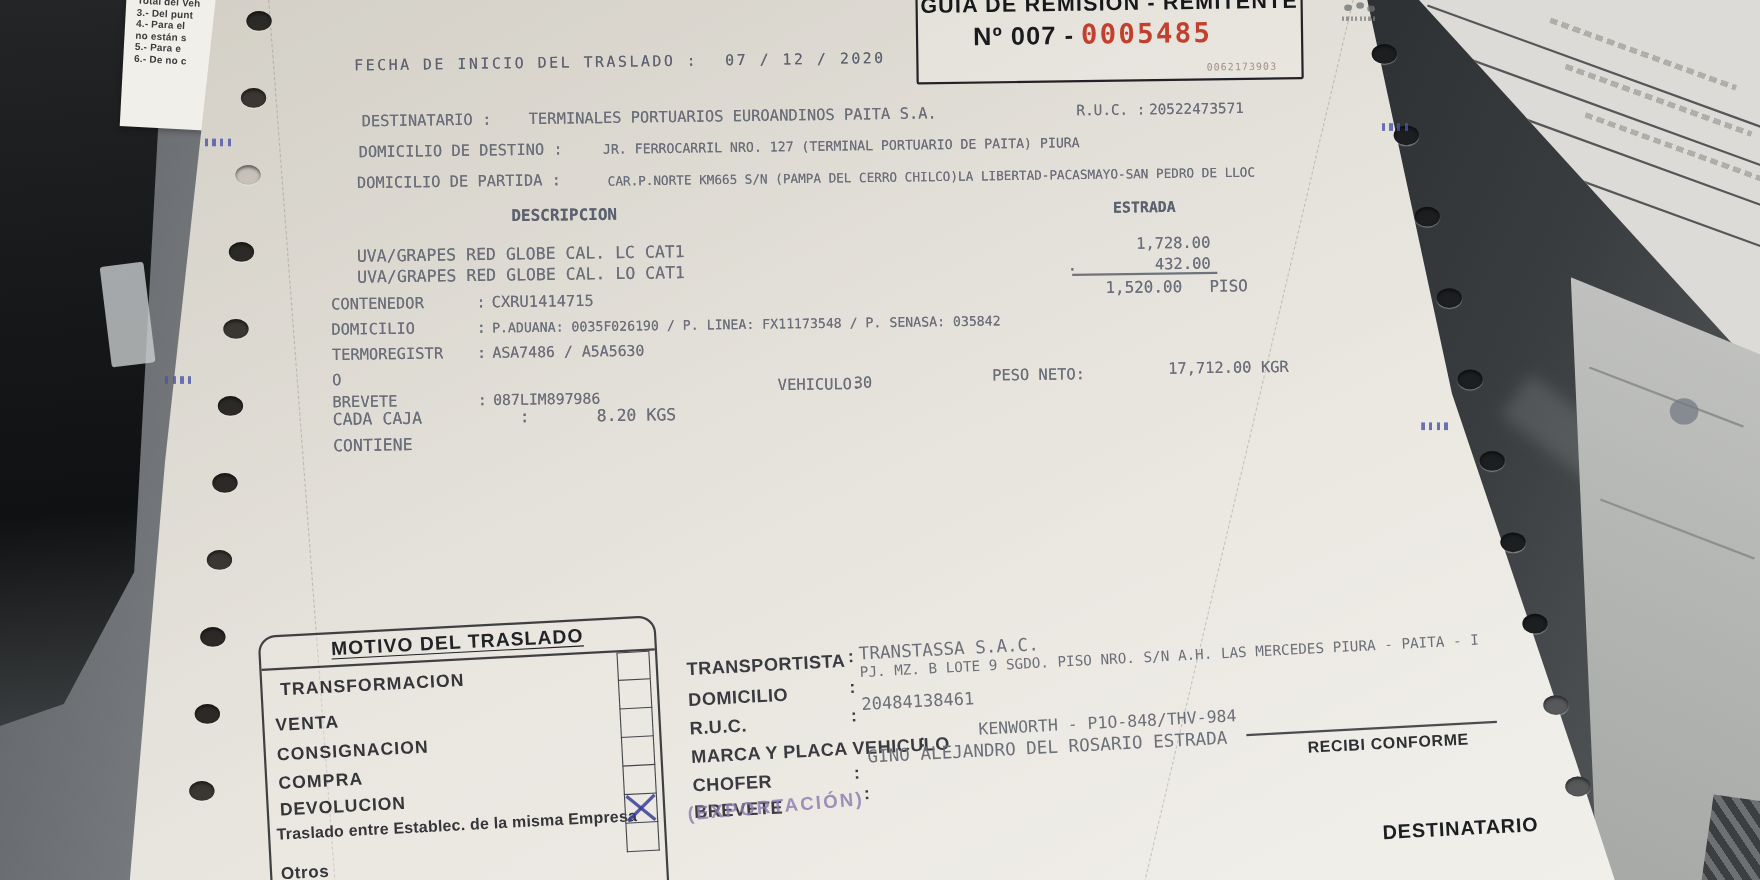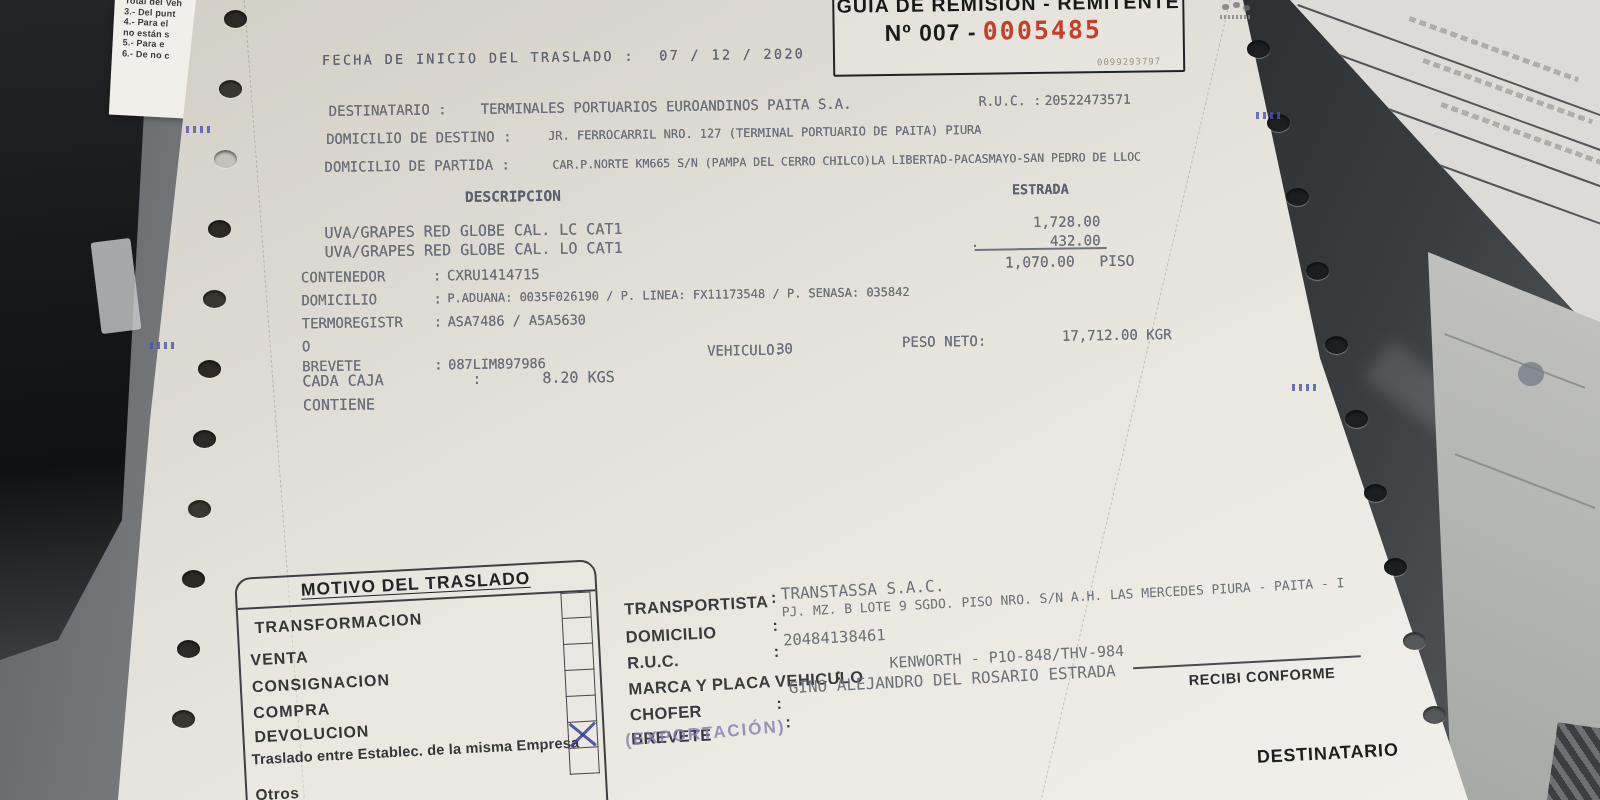--- a/index.html
+++ b/index.html
@@ -128,21 +128,21 @@
     <div class="sheet-tint"></div>
     <div class="perf" style="left:243px;top:-10px;transform:rotate(-4.3deg);transform-origin:top"></div>
     <div class="perf" style="left:1232px;top:-10px;transform:rotate(13.3deg);transform-origin:top"></div>
 
     <div class="upper">
 
       <div class="titlebox">
         <div class="t pp">GUIA DE REMISION - REMITENTE</div>
         <div class="n pp">Nº 007 -</div>
         <div class="num">0005485</div>
-        <div class="wm">0099293797</div>
+        <div class="wm">0062173903</div>
       </div>
 
       <div class="row dm dmd" style="left:322px;top:52px;font-size:13.5px;letter-spacing:2.3px">
         <span>FECHA DE INICIO DEL TRASLADO :</span>
         <span style="margin-left:14px">07 /  12 /  2020</span>
       </div>
 
       <div class="row dm" style="left:328px;top:103px;font-size:14px">
         <span>DESTINATARIO :</span>
         <span class="abs" style="left:152px">TERMINALES PORTUARIOS EUROANDINOS PAITA S.A.</span>
@@ -169,21 +169,21 @@
         <span>UVA/GRAPES RED GLOBE CAL. LC CAT1</span>
         <span class="abs qty" style="left:670px;font-size:14px">1,728.00</span>
       </div>
       <div class="row dm" style="left:322px;top:243px;font-size:15px">
         <span>UVA/GRAPES RED GLOBE CAL. LO CAT1</span>
         <span class="abs" style="left:646px;font-size:14px">.</span>
         <span class="abs qty" style="left:670px;font-size:14px">432.00</span>
       </div>
       <div class="sumline"></div>
       <div class="row dm" style="left:1002px;top:264px;font-size:14.5px">
-        <span>1,070.00</span>
+        <span>1,520.00</span>
         <span style="margin-left:16px">PISO</span>
       </div>
 
       <div class="row dm" style="left:298px;top:269px;font-size:14px">
         <span>CONTENEDOR</span>
         <span class="abs" style="left:132px">:</span>
         <span class="abs" style="left:146px">CXRU1414715</span>
       </div>
       <div class="row dm" style="left:298px;top:292px;font-size:14px">
         <span>DOMICILIO</span>

